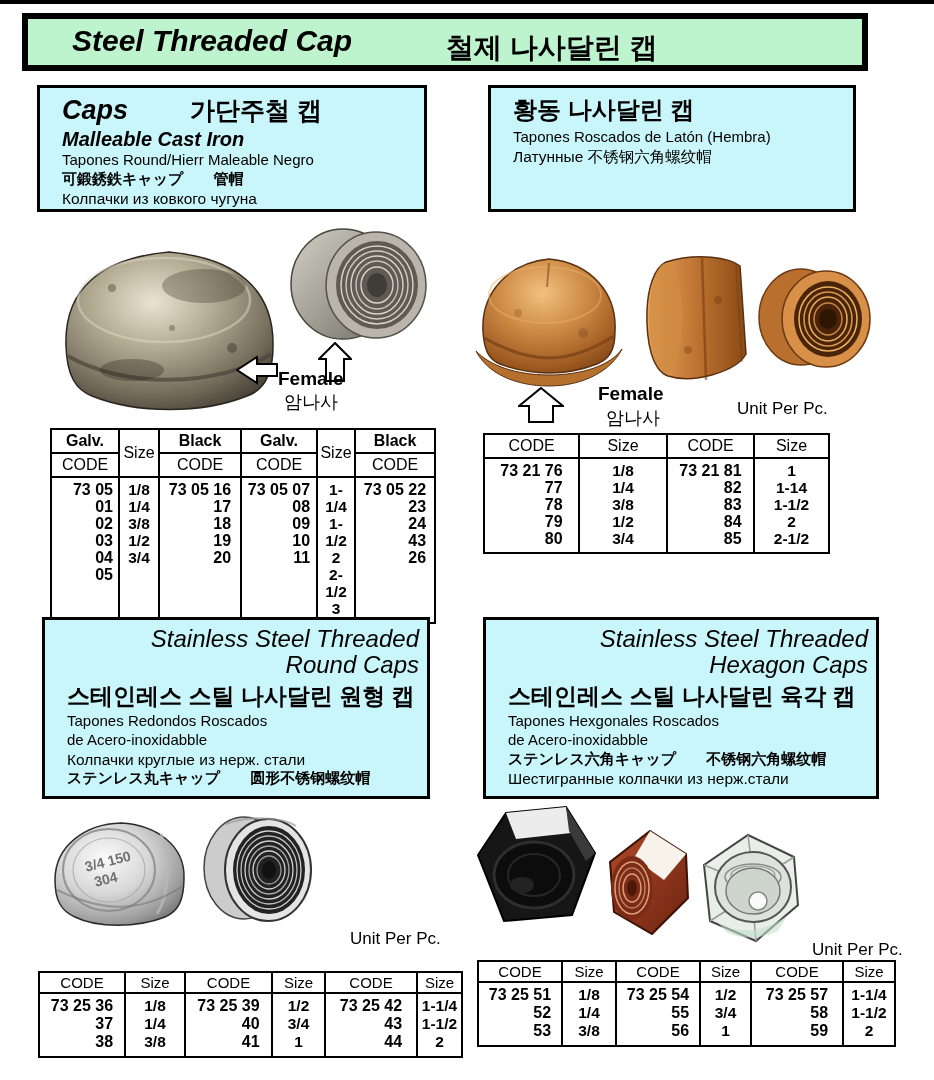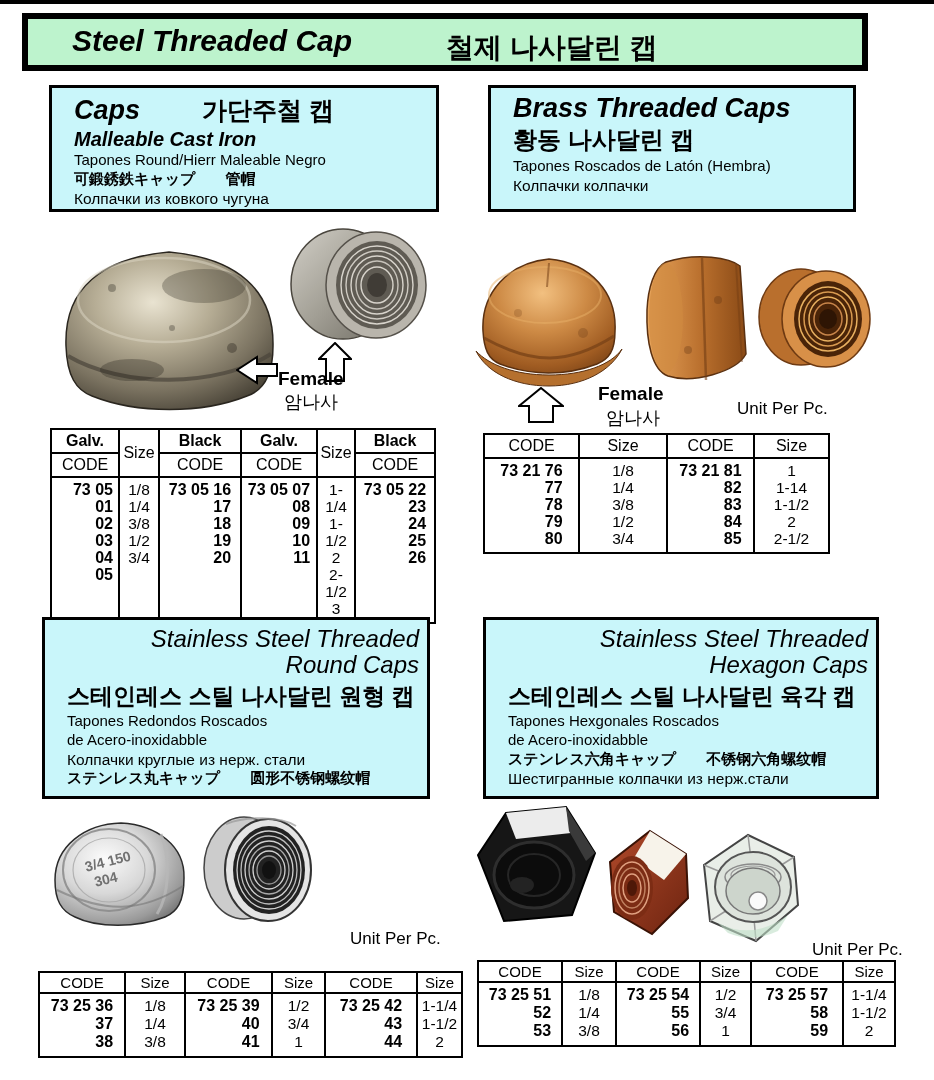--- a/index.html
+++ b/index.html
@@ -13,21 +13,21 @@
   
   #top-strip{left:0;top:0;width:934px;height:4px;background:#000;}
 
   
   #green-header{left:22px;top:13px;width:834px;height:46px;background:#bdf3cd;border:6px solid #000;}
   #green-header .t-en{position:absolute;left:44px;top:5px;font-style:italic;font-weight:bold;font-size:30px;line-height:1.1;}
   #green-header .t-ko{position:absolute;left:418px;top:14px;font-weight:bold;font-size:28px;line-height:1.1;}
 
   
   .panel{background:#c9f6fa;border:3px solid #000;box-sizing:border-box;padding:6px 8px 0 22px;}
-  #p-caps{left:49px;top:85px;width:390px;height:127px;}
+  #p-caps{left:37px;top:85px;width:390px;height:127px;}
   #p-brass{left:488px;top:85px;width:368px;height:127px;}
   #p-round{left:42px;top:617px;width:388px;height:182px;}
   #p-hex{left:483px;top:617px;width:396px;height:182px;}
 
   .row1{display:flex;align-items:baseline;}
   .title-main{font-style:italic;font-weight:bold;font-size:27px;line-height:1.1;}
   .title-ko-inline{font-weight:bold;font-size:25px;margin-left:62px;}
   .material{font-style:italic;font-weight:bold;font-size:20px;line-height:1.15;margin-top:1px;}
   .title2{font-style:italic;font-weight:normal;font-size:24px;line-height:1.08;white-space:pre-line;text-align:right;}
   .ktitle{font-weight:bold;font-size:23px;line-height:1.15;margin:5px 0 3px;}
@@ -35,21 +35,21 @@
   .small{font-size:15px;line-height:1.25;white-space:pre-line;}
   .cjk{font-weight:bold;}
   .rus{font-size:15.5px;}
 
   
   table{border-collapse:collapse;position:absolute;table-layout:fixed;background:#fff;}
   td,th{border:2px solid #000;padding:0;}
   th{font-weight:normal;font-size:16px;padding:2px 0;}
   th.bh{font-weight:bold;text-align:center;}
   th.small-h{font-size:15px;padding:1px 0;}
-  td{vertical-align:top;}
+  td{vertical-align:top;font-weight:bold;}
   .codecell{text-align:center;font-weight:bold;font-size:16px;line-height:17px;padding:3px 5px 5px;}
   .codecell span{display:inline-block;text-align:right;white-space:pre-line;}
   .sizecell{text-align:center;font-size:15.5px;line-height:17px;padding:3px 1px 5px;white-space:pre-line;}
   .lh18 .codecell,.lh18 .sizecell{line-height:18px;}
   .noline{border:none;background:transparent;}
   .onerow{padding:5px 5px 6px;}
 
   
   .unit{font-size:17px;}
   .female-en{font-weight:bold;font-size:19px;}
@@ -179,37 +179,36 @@
 10
 11</span></td>
     <td class="sizecell">1-1/4
 1-1/2
 2
 2-1/2
 3</td>
     <td class="codecell"><span>73 05 22
 23
 24
-25
+43
 26</span></td>
   </tr>
   <tr>
     <td class="codecell onerow"><span>73 05 06</span></td>
     <td class="sizecell onerow">1</td>
     <td class="codecell onerow"><span>73 05 21</span></td>
     <td class="noline" colspan="3"></td>
   </tr>
 </tbody>
   </table>
 
 <div class="abs panel" id="p-brass">
-  <div class="title-main">Brass Threaded Caps</div>
   <div class="ktitle-b">황동 나사달린 캡</div>
   <div class="small">Tapones Roscados de Latón (Hembra)</div>
-  <div class="small rus">Колпачки колпачки</div>
+  <div class="small rus">Латунные 不锈钢六角螺纹帽</div>
 </div>
 
 <div class="abs" style="left:473px;top:243px;">
   <svg width="152" height="148" viewBox="0 0 152 148">
     <defs>
       <radialGradient id="g_b1" cx="0.45" cy="0.3" r="0.85">
         <stop offset="0" stop-color="#f2c080"></stop>
           <stop offset="0.4" stop-color="#cd8a45"></stop>
         <stop offset="0.75" stop-color="#a05c22"></stop>
           <stop offset="1" stop-color="#6e3a12"></stop>

